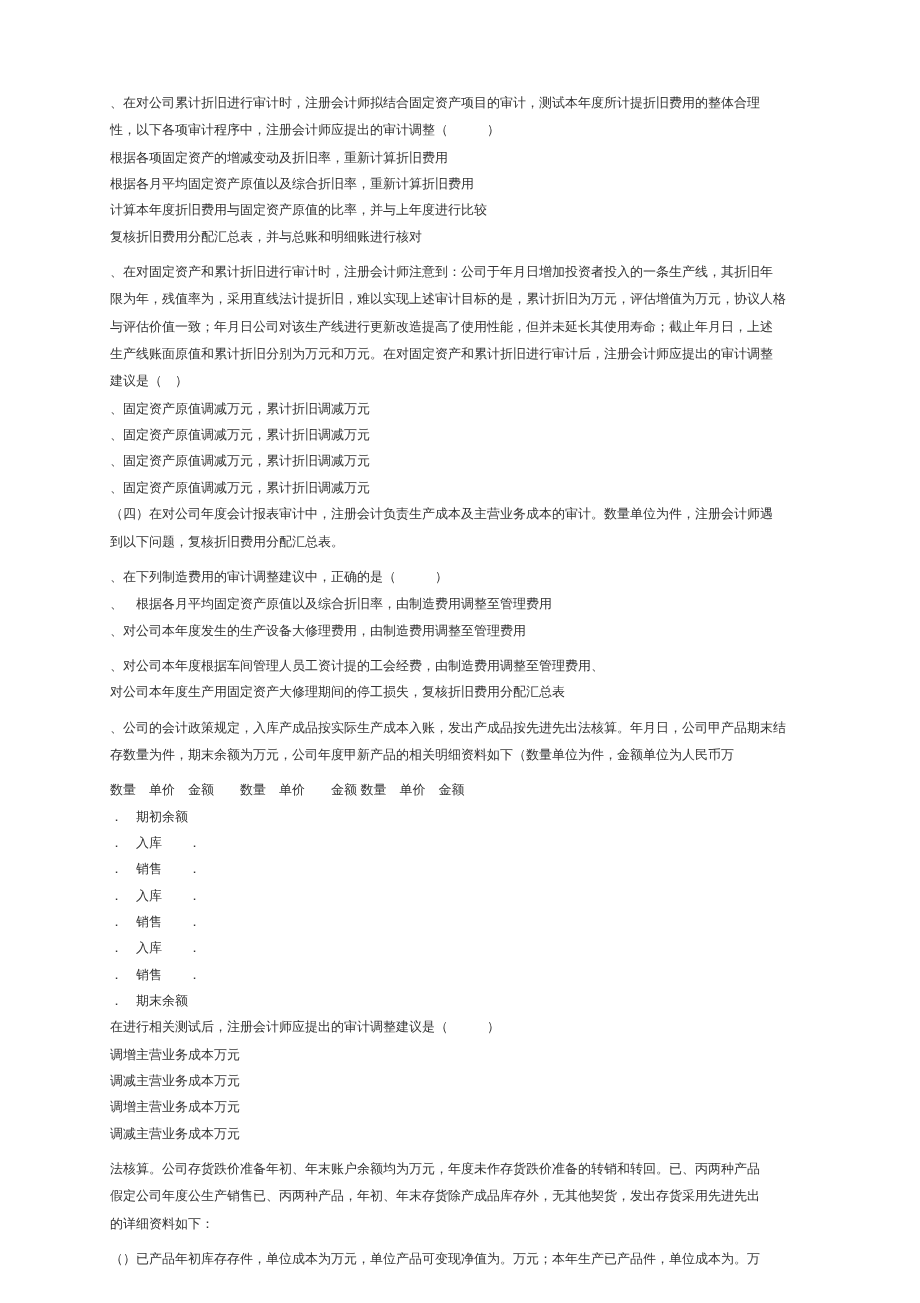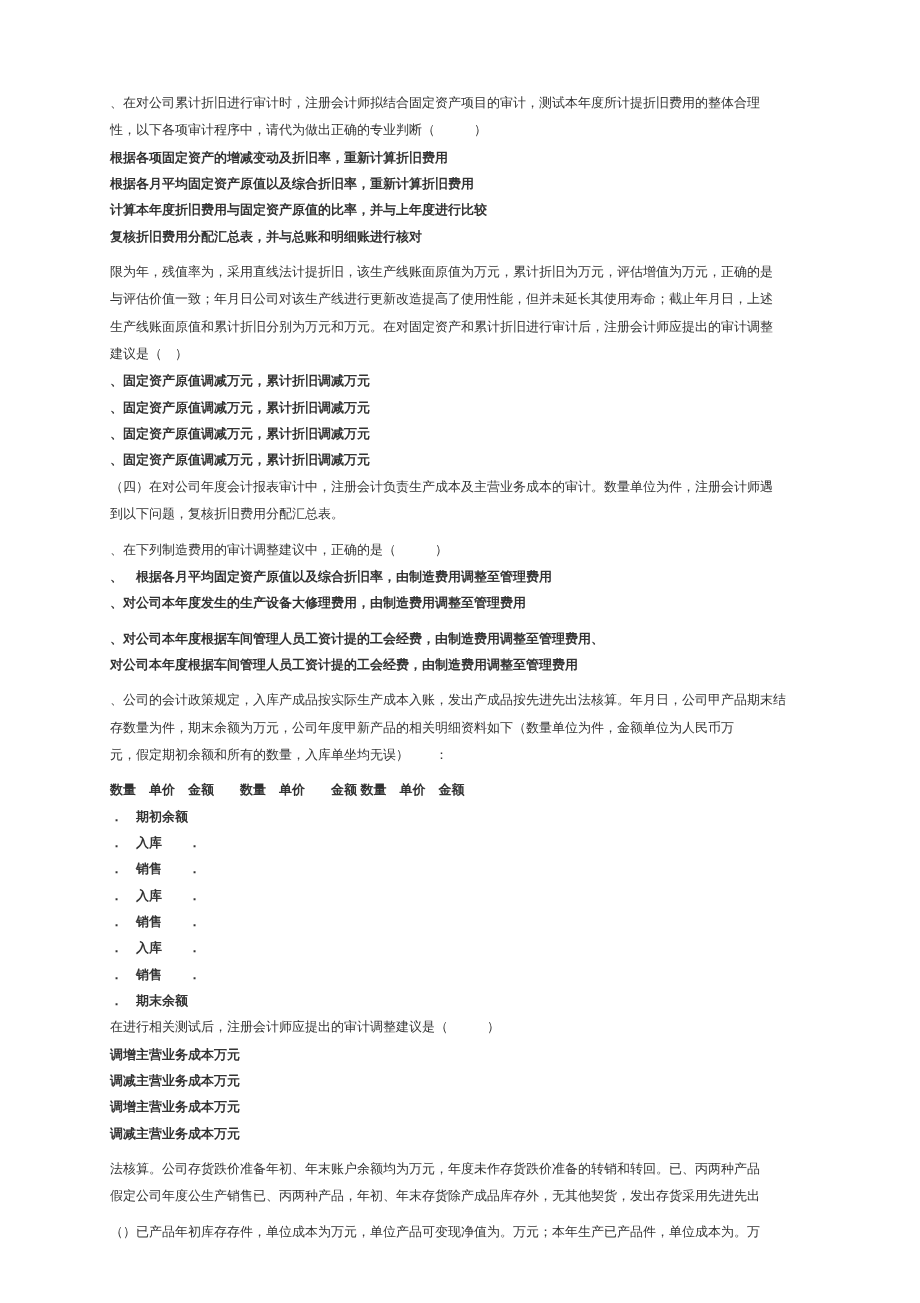--- a/index.html
+++ b/index.html
@@ -9,62 +9,62 @@
     background: #fff;
     font-family: "Microsoft YaHei", "SimSun", sans-serif;
     font-size: 13px;
     color: #333;
     padding: 90px 110px 40px 110px;
     line-height: 1.95;
     position: relative;
   }
   .para { margin-bottom: 2px; }
   .block { margin-bottom: 10px; }
-  .opt { margin-bottom: 1px; font-weight: bold; }
+  .opt { margin-bottom: 1px; }
 </style>
 </head>
 <body>
 
 <div class="block">
   <div class="para">、在对公司累计折旧进行审计时，注册会计师拟结合固定资产项目的审计，测试本年度所计提折旧费用的整体合理</div>
-  <div class="para">性，以下各项审计程序中，请代为做出正确的专业判断（　　　）</div>
+  <div class="para">性，以下各项审计程序中，注册会计师应提出的审计调整（　　　）</div>
   <div class="opt">根据各项固定资产的增减变动及折旧率，重新计算折旧费用</div>
   <div class="opt">根据各月平均固定资产原值以及综合折旧率，重新计算折旧费用</div>
   <div class="opt">计算本年度折旧费用与固定资产原值的比率，并与上年度进行比较</div>
   <div class="opt">复核折旧费用分配汇总表，并与总账和明细账进行核对</div>
 </div>
 
 <div class="block">
-  <div class="para">限为年，残值率为，采用直线法计提折旧，该生产线账面原值为万元，累计折旧为万元，评估增值为万元，正确的是</div>
+  <div class="para">、在对固定资产和累计折旧进行审计时，注册会计师注意到：公司于年月日增加投资者投入的一条生产线，其折旧年</div>
+  <div class="para">限为年，残值率为，采用直线法计提折旧，难以实现上述审计目标的是，累计折旧为万元，评估增值为万元，协议人格</div>
   <div class="para">与评估价值一致；年月日公司对该生产线进行更新改造提高了使用性能，但并未延长其使用寿命；截止年月日，上述</div>
   <div class="para">生产线账面原值和累计折旧分别为万元和万元。在对固定资产和累计折旧进行审计后，注册会计师应提出的审计调整</div>
   <div class="para">建议是（　）</div>
   <div class="opt">、固定资产原值调减万元，累计折旧调减万元</div>
   <div class="opt">、固定资产原值调减万元，累计折旧调减万元</div>
   <div class="opt">、固定资产原值调减万元，累计折旧调减万元</div>
   <div class="opt">、固定资产原值调减万元，累计折旧调减万元</div>
   <div class="para">（四）在对公司年度会计报表审计中，注册会计负责生产成本及主营业务成本的审计。数量单位为件，注册会计师遇</div>
   <div class="para">到以下问题，复核折旧费用分配汇总表。</div>
 </div>
 
 <div class="block">
   <div class="para">、在下列制造费用的审计调整建议中，正确的是（　　　）</div>
   <div class="opt">、　根据各月平均固定资产原值以及综合折旧率，由制造费用调整至管理费用</div>
   <div class="opt">、对公司本年度发生的生产设备大修理费用，由制造费用调整至管理费用</div>
 </div>
 
 <div class="block">
   <div class="opt">、对公司本年度根据车间管理人员工资计提的工会经费，由制造费用调整至管理费用、</div>
-  <div class="opt">对公司本年度根据车间管理人员工资计提的工会经费，由制造费用调整至管理费用</div>
+  <div class="opt">对公司本年度生产用固定资产大修理期间的停工损失，复核折旧费用分配汇总表</div>
 </div>
 
 <div class="block">
   <div class="para">、公司的会计政策规定，入库产成品按实际生产成本入账，发出产成品按先进先出法核算。年月日，公司甲产品期末结</div>
   <div class="para">存数量为件，期末余额为万元，公司年度甲新产品的相关明细资料如下（数量单位为件，金额单位为人民币万</div>
-  <div class="para">元，假定期初余额和所有的数量，入库单坐均无误）　　：</div>
 </div>
 
 <div class="block">
   <div class="opt">数量　单价　金额　　数量　单价　　金额  数量　单价　金额</div>
   <div class="opt">．　期初余额</div>
   <div class="opt">．　入库　　．</div>
   <div class="opt">．　销售　　．</div>
   <div class="opt">．　入库　　．</div>
   <div class="opt">．　销售　　．</div>
   <div class="opt">．　入库　　．</div>
@@ -73,18 +73,19 @@
   <div class="para">在进行相关测试后，注册会计师应提出的审计调整建议是（　　　）</div>
   <div class="opt">调增主营业务成本万元</div>
   <div class="opt">调减主营业务成本万元</div>
   <div class="opt">调增主营业务成本万元</div>
   <div class="opt">调减主营业务成本万元</div>
 </div>
 
 <div class="block">
   <div class="para">法核算。公司存货跌价准备年初、年末账户余额均为万元，年度未作存货跌价准备的转销和转回。已、丙两种产品</div>
   <div class="para">假定公司年度公生产销售已、丙两种产品，年初、年末存货除产成品库存外，无其他契货，发出存货采用先进先出</div>
+  <div class="para">的详细资料如下：</div>
 </div>
 
 <div class="block">
   <div class="para">（）已产品年初库存存件，单位成本为万元，单位产品可变现净值为。万元；本年生产已产品件，单位成本为。万</div>
 
 </div>
 
 </body></html>

